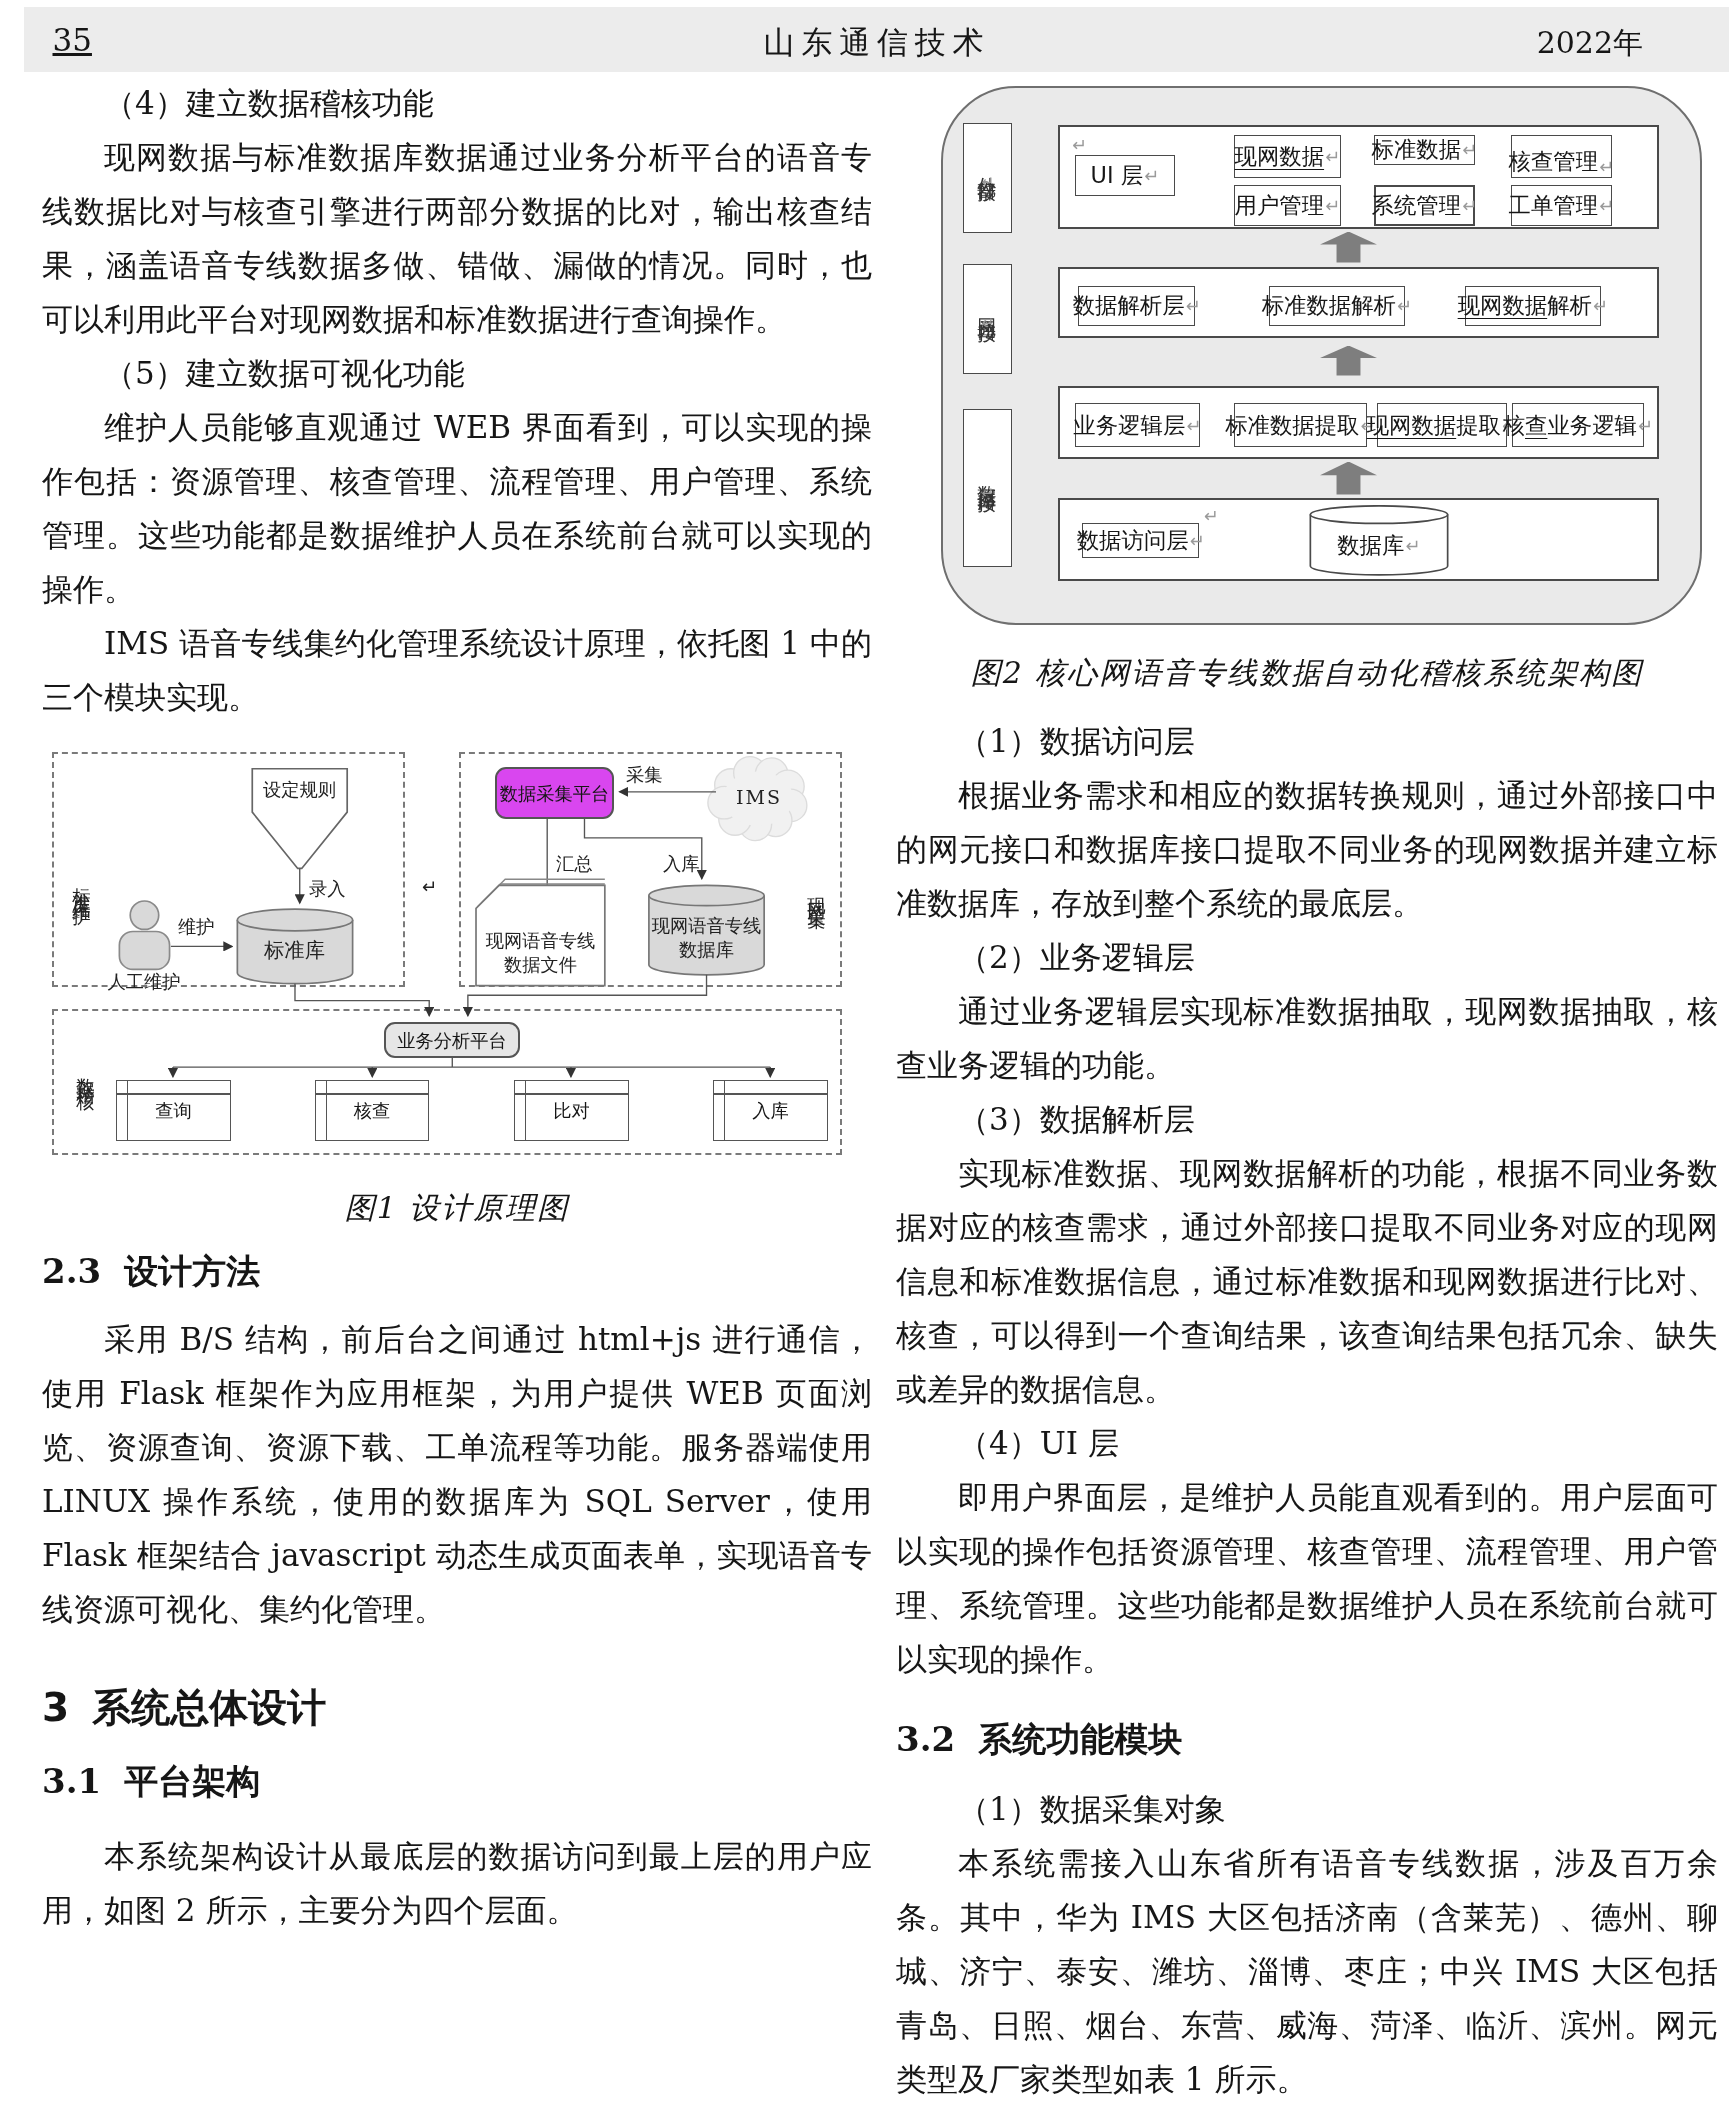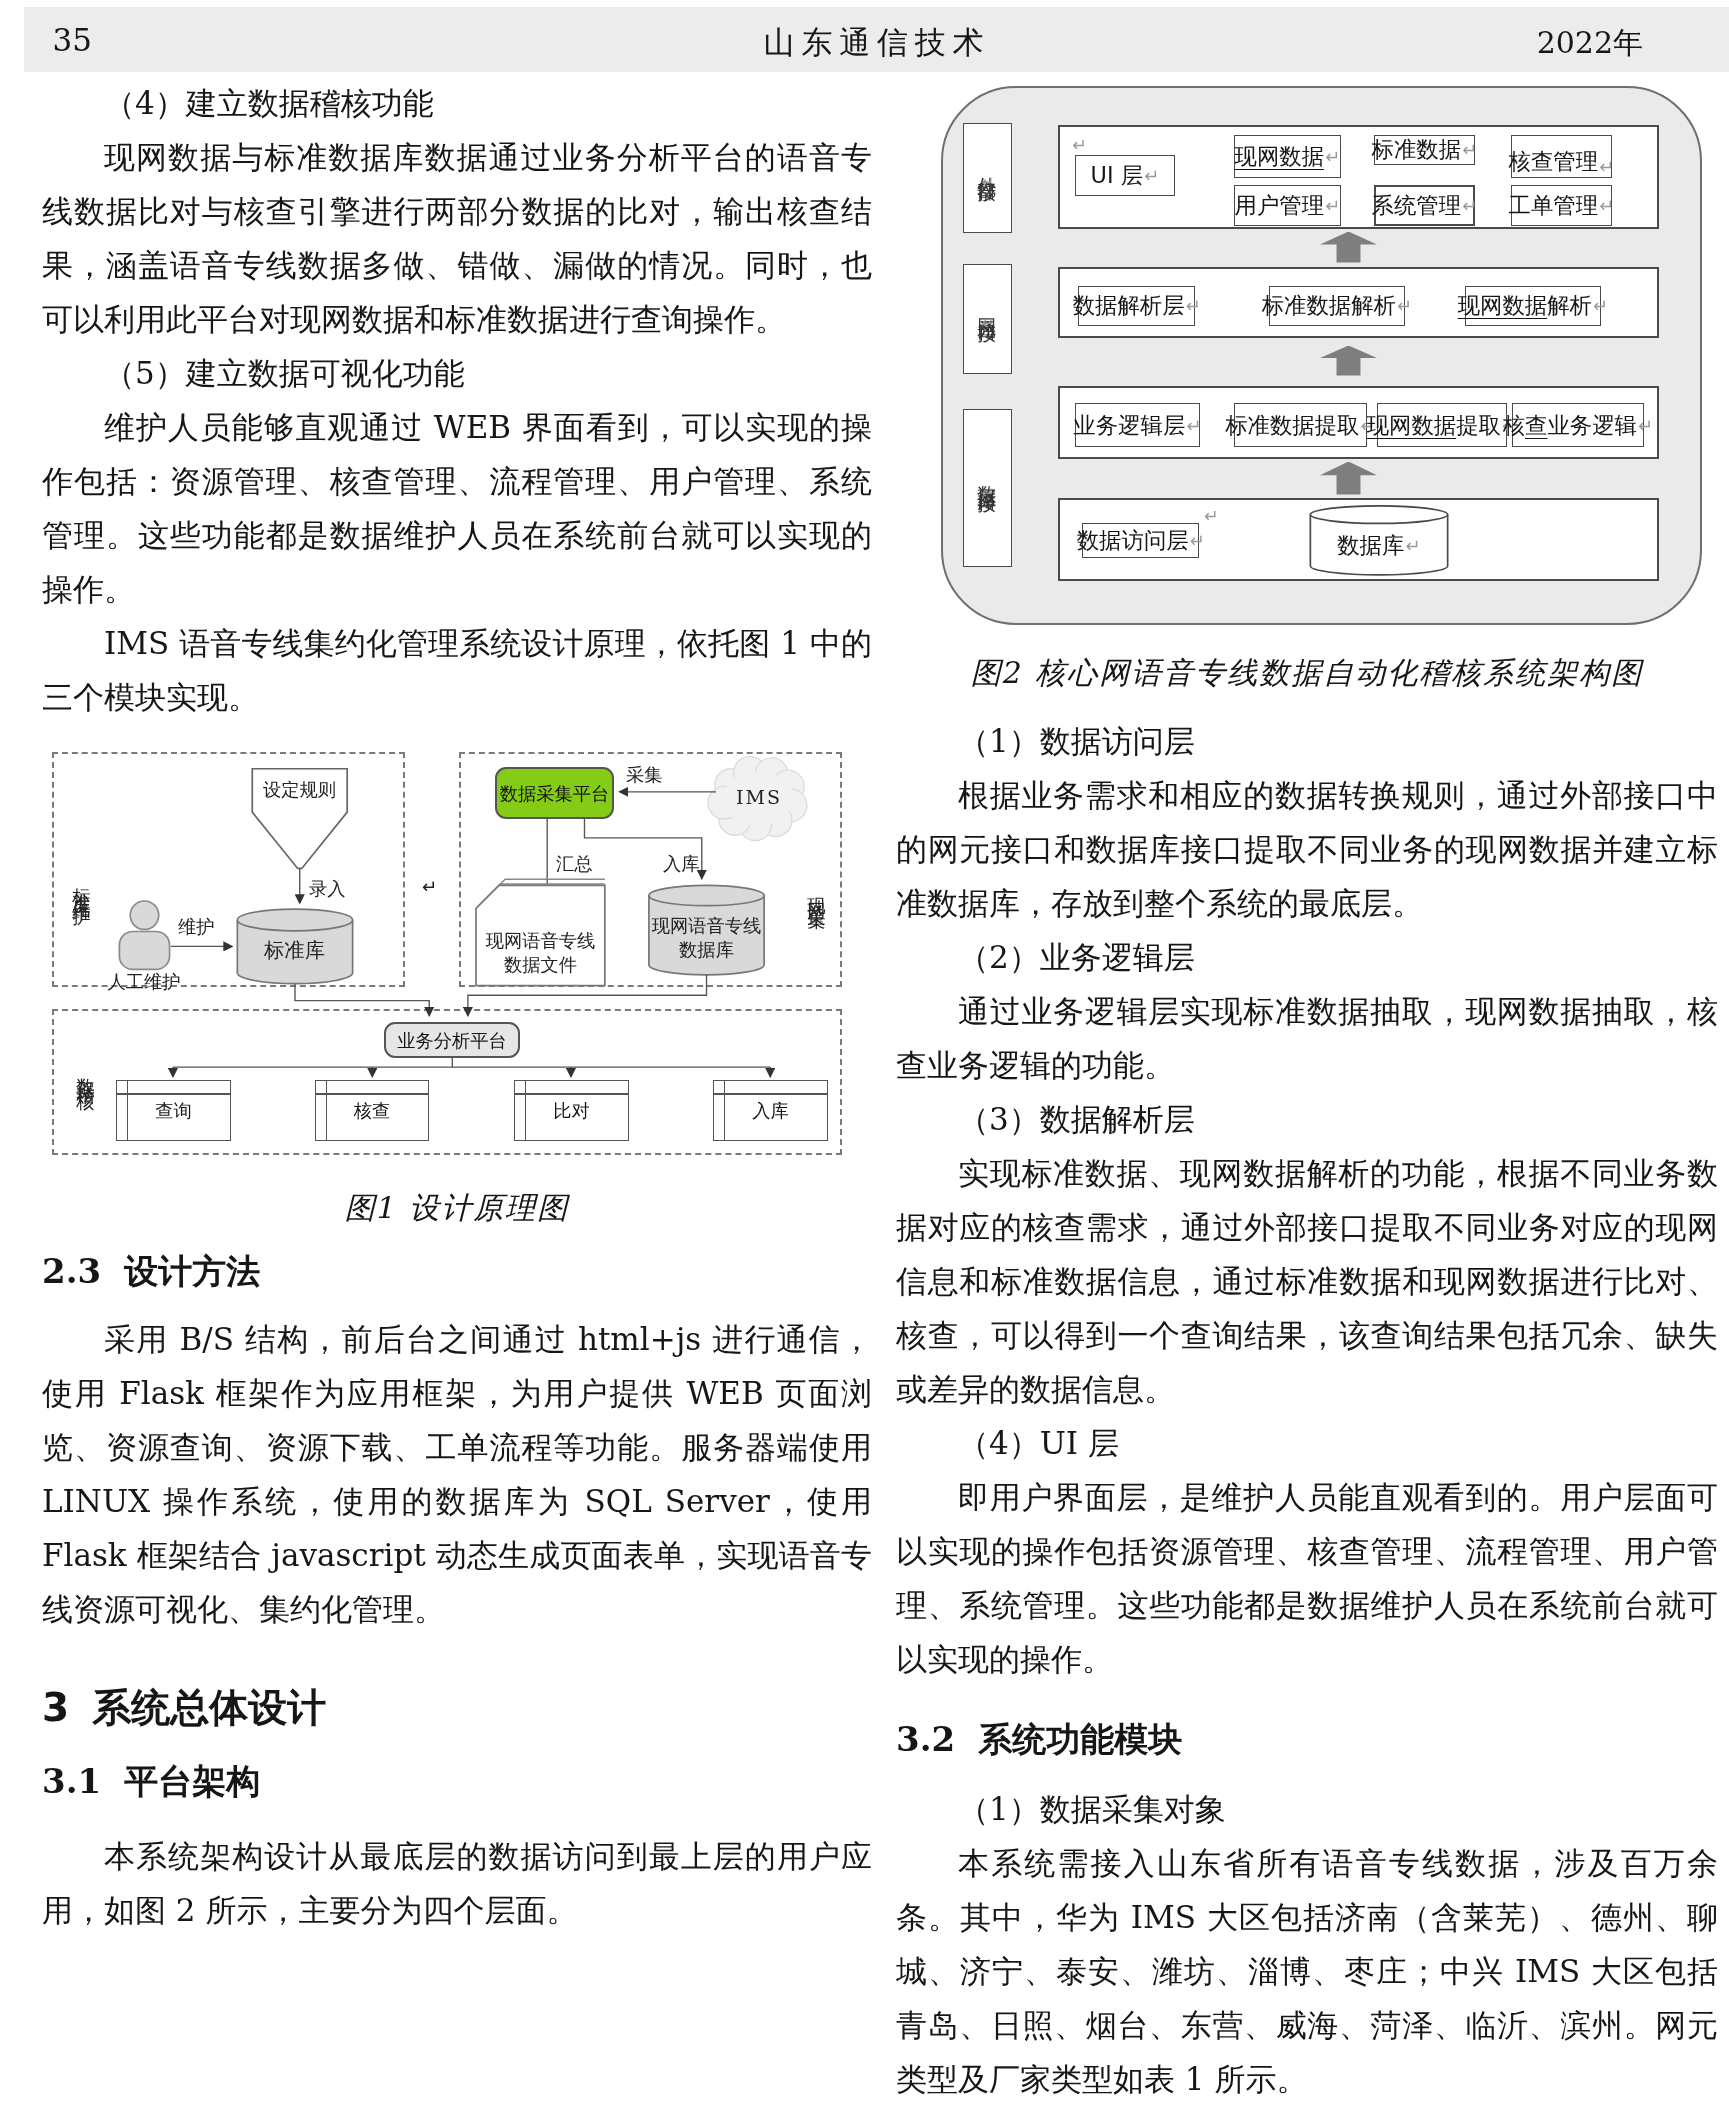--- a/index.html
+++ b/index.html
@@ -1,21 +1,21 @@
 <!DOCTYPE html>
 <html style="font-size:11px"><head>
 <meta charset="utf-8">
 <style>
   * { margin:0; padding:0; box-sizing:border-box; }
   body { background:#888; font-family:"DejaVu Serif","Liberation Serif",serif; }
   .page { position:relative; width:1729px; height:2119px; background:#ffffff; color:#161616; overflow:hidden; margin:0 auto; }
 
   
   .header { position:absolute; left:24px; top:6.8px; width:1706px; height:65px; background:#ececec; }
-  .header .pageno { position:absolute; left:28.5px; top:15px; font-size:31px; }
+  .header .pageno { position:absolute; left:28.5px; top:15px; font-size:31px;text-decoration:underline; }
   .header .jtitle { position:absolute; left:0; right:0; top:15px; text-align:center; font-size:31px; letter-spacing:6.8px; }
   .header .year { position:absolute; right:87px; top:16.3px; font-size:30px; }
 
   
   .col-left  { position:absolute; left:42px;   top:76px; width:830px; }
   .col-right { position:absolute; left:896px; top:76px; width:822px; }
   .para { font-size:31px; line-height:54px; text-align:justify; text-indent:2em; }
 
   .h-sec { display:flex; align-items:baseline; gap:23px; }
   .h-sec .num { font-family:"DejaVu Serif","Liberation Serif",serif; font-weight:700; }
@@ -29,21 +29,21 @@
   .fig-caption { text-align:center; font-style:italic; font-size:30px; letter-spacing:2px; }
   .cap1 { margin:26px 0 11px; }
   .cap2 { margin:28.5px 0 20.3px; }
 
   
   .fig1 { position:relative; width:807px; height:419px; margin-top:19px; font-family:"DejaVu Sans","Liberation Sans",sans-serif; }
   .fig1 .dashedbox { position:absolute; border:2px dashed #7a7a7a; }
   .fig1 svg.overlay { position:absolute; left:0; top:0; z-index:2; }
   .fig1 .lbl { position:absolute; z-index:3; font-size:18.3px; color:#222; }
   .vlabel { writing-mode:vertical-rl; text-orientation:upright; letter-spacing:4.7px; font-size:19.7px; color:#333; }
-  .fig1 .roundbox { position:absolute; z-index:3; background:#84cc16; border:2px solid #555;
+  .fig1 .roundbox { position:absolute; z-index:3; background:#d946ef; border:2px solid #555;
        border-radius:11px; display:flex; align-items:center; justify-content:center; font-size:18.3px; }
   .fig1 .module { position:absolute; z-index:3; background:#fff; border:1.4px solid #555;
        display:flex; align-items:center; justify-content:center; font-size:18.3px; }
   .fig1 .module::before { content:''; position:absolute; left:0; right:0; top:12.2px; height:1.4px; background:#555; }
   .fig1 .module::after  { content:''; position:absolute; top:0; bottom:0; left:9.5px; width:1.4px; background:#555; }
   .twoline { text-align:center; line-height:24.4px; }
 
   
   .fig2 { position:relative; width:761px; height:539px; margin:9.5px 0 0 45px;
           background:#eaeaea; border:2px solid #6f6f6f; border-radius:75px;

